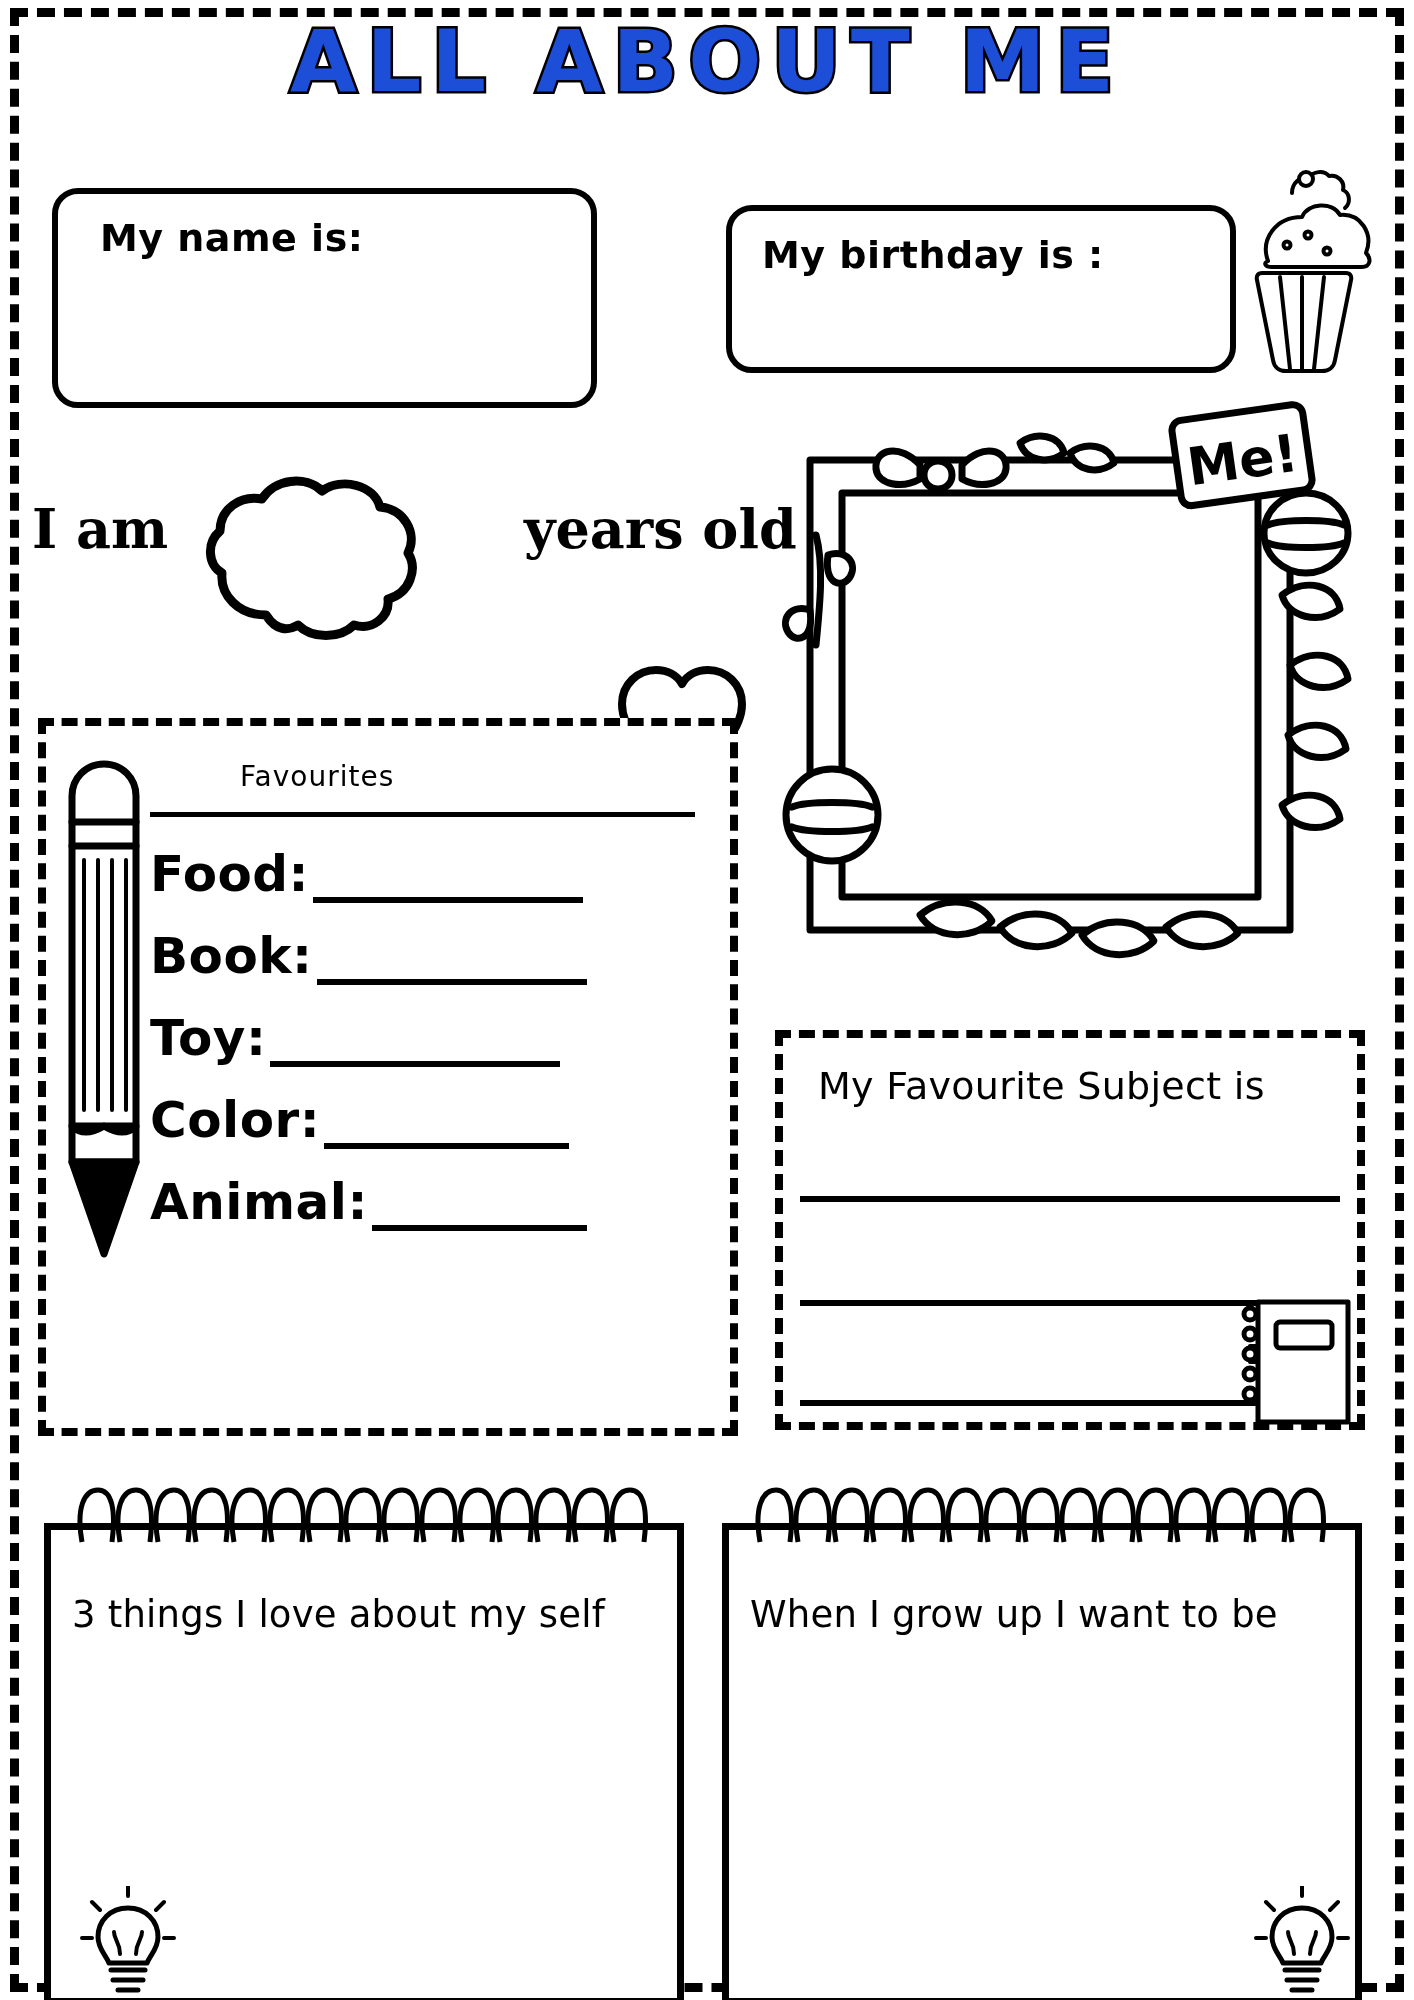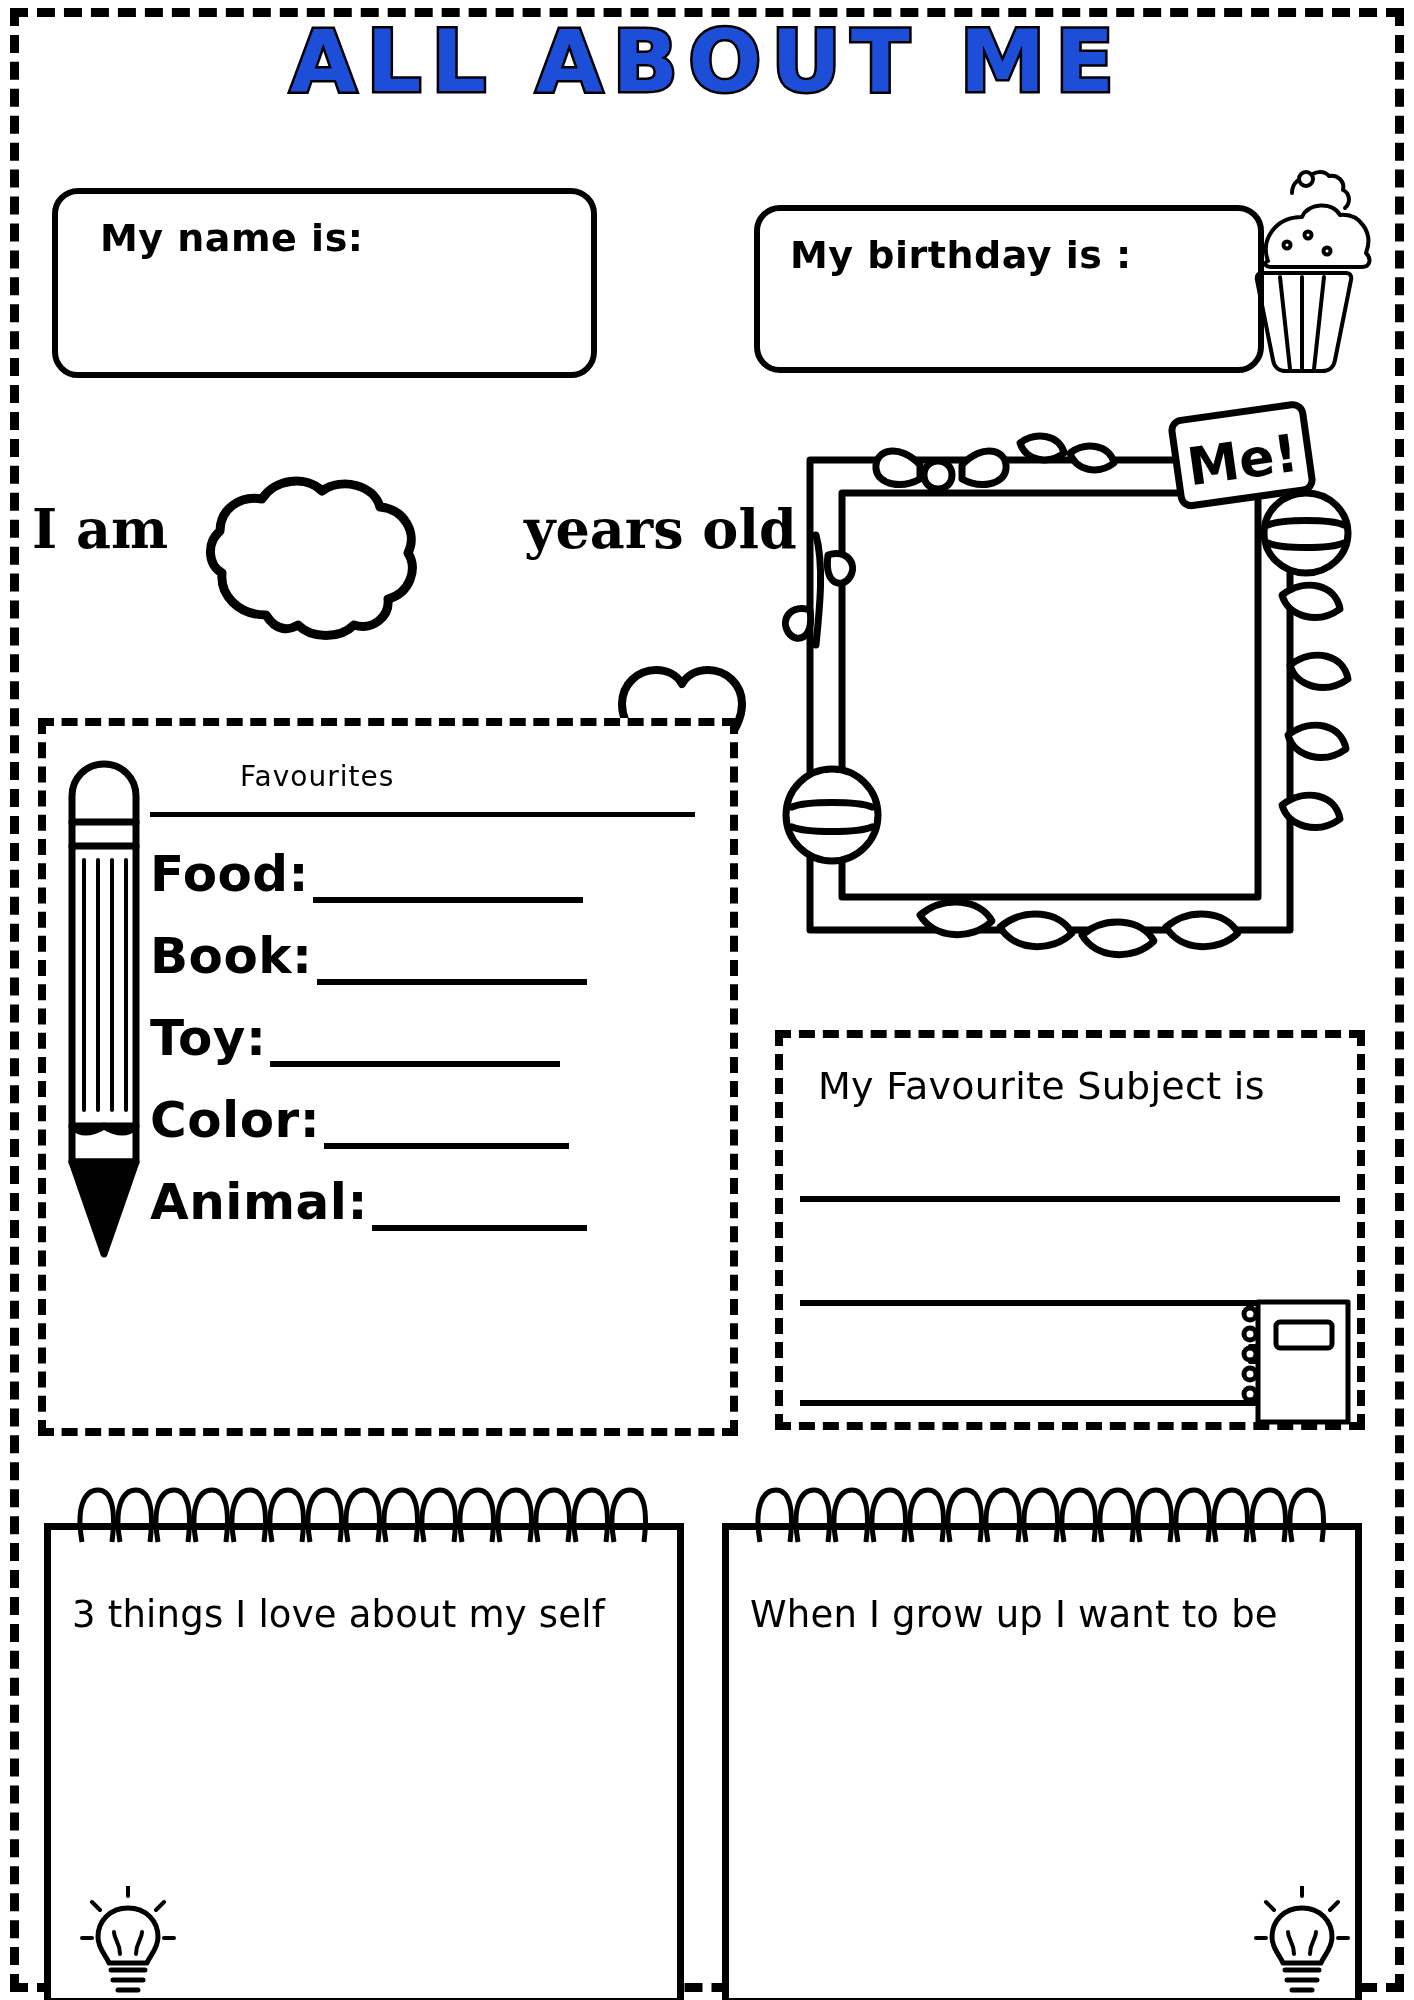--- a/index.html
+++ b/index.html
@@ -60,22 +60,22 @@
     background: #fff;
   }
   .rbox .lbl {
     position: absolute;
     left: 42px;
     top: 22px;
     font-size: 38px;
     font-weight: bold;
     letter-spacing: 0.5px;
   }
-  #name-box { left: 52px; top: 188px; width: 545px; height: 190px; }
-  #bday-box { left: 726px; top: 205px; width: 510px; height: 168px; margin-left: 28px; }
+  #name-box { left: 52px; top: 188px; width: 545px; height: 220px; }
+  #bday-box { left: 726px; top: 205px; width: 510px; height: 168px; }
   #bday-box .lbl { left: 30px; top: 22px; }
 
   
   .iam-row {
     position: absolute;
     left: 24px;
     top: 455px;
     width: 780px;
     height: 210px;
   }

